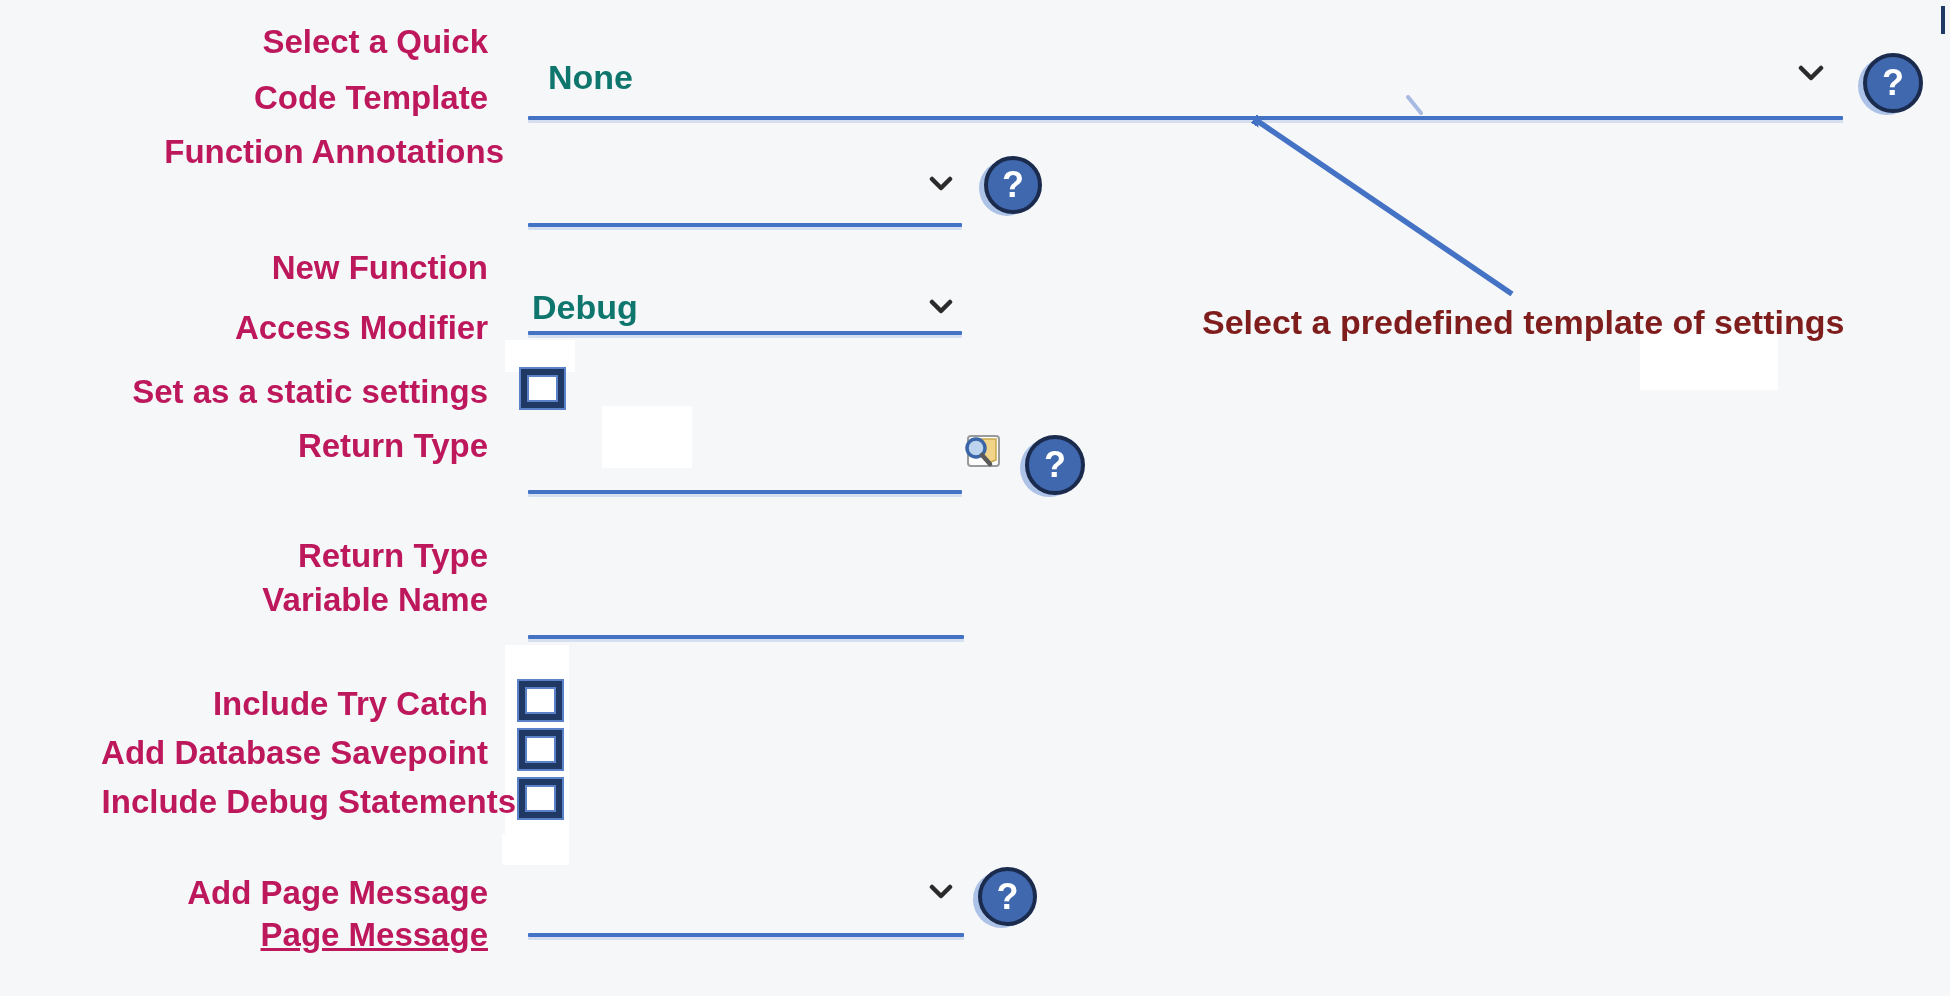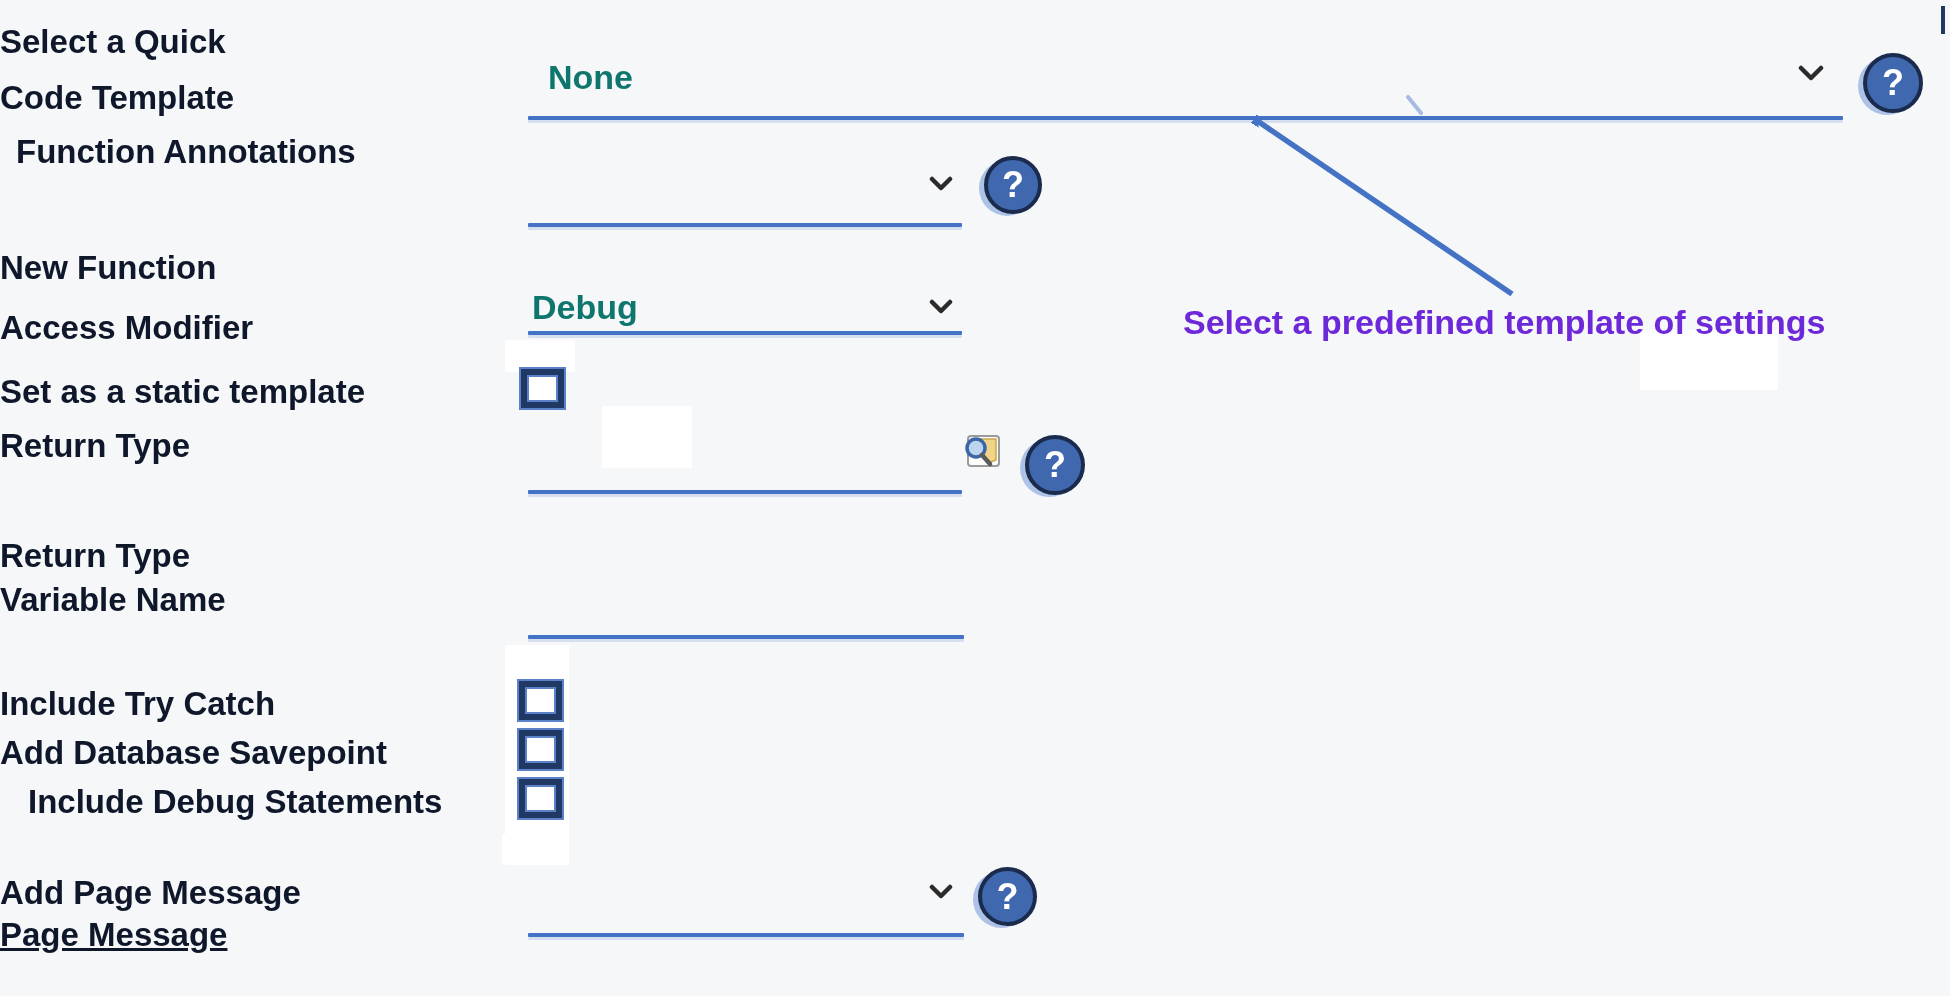--- a/index.html
+++ b/index.html
@@ -6,23 +6,23 @@
   .page{
     position:relative;
     width:1950px;height:996px;
     background:#f6f7f9;
     overflow:hidden;
     font-family:"Liberation Sans",sans-serif;
     color:#1b1b1b;
   }
   .lbl{
     position:absolute;left:0;width:488px;
-    text-align:left;
+    text-align:right;
     font-size:33px;font-weight:700;line-height:40px;
-    color:#0f172a;white-space:nowrap;
+    color:#be185d;white-space:nowrap;
   }
   .value{
     position:absolute;
     font-size:34px;font-weight:700;color:#0f766e;white-space:nowrap;
   }
   .uline{
     position:absolute;height:4px;background:#4472c4;border-radius:1px;
     box-shadow:0 3px 0 rgba(68,114,196,0.18);
   }
   .field{position:absolute;background:transparent;}
@@ -39,21 +39,21 @@
   .checkbox{
     position:absolute;width:47px;height:43px;
     border:2px solid #5b82c8;background:#ffffff;box-sizing:border-box;
     cursor:pointer;
   }
   .cb-mid{width:100%;height:100%;border:6px solid #1f3864;box-sizing:border-box;}
   .cb-core{width:100%;height:100%;border:2px solid #5b82c8;box-sizing:border-box;background:#ffffff;}
   .patch{position:absolute;background:#ffffff;}
   .annotation-text{
     position:absolute;
-    font-size:34px;font-weight:700;color:#6d28d9;white-space:nowrap;
+    font-size:34px;font-weight:700;color:#7f1d1d;white-space:nowrap;margin-left:19px;
   }
   .corner-tick{position:absolute;background:#1f3864;}
   svg.overlay{position:absolute;left:0;top:0;pointer-events:none;}
 </style>
 </head>
 <body>
 
 <div class="page">
 
   <div class="patch" style="left:505px;top:340px;width:70px;height:32px;"></div>
@@ -86,21 +86,21 @@
   <div class="lbl" style="top:248px;">New Function</div>
   <div class="lbl" style="top:308px;">Access Modifier</div>
   <div class="field" style="left:528px;top:280px;width:434px;height:54px;cursor:pointer;">
     <span class="value" style="left:4px;top:8px;">Debug</span>
   </div>
   <div class="uline" style="left:528px;top:331px;width:434px;"></div>
   <svg class="chev" style="left:929px;top:298px;cursor:pointer;" width="24" height="17" viewBox="0 0 24 17">
     <polyline points="3,4 12,13 21,4" fill="none" stroke="#2b2b2b" stroke-width="4.5" stroke-linecap="round" stroke-linejoin="round"></polyline>
   </svg>
 
-  <div class="lbl" style="top:372px;">Set as a static template</div>
+  <div class="lbl" style="top:372px;">Set as a static settings</div>
   <div class="checkbox" style="left:519px;top:367px;">
     <div class="cb-mid">
         <div class="cb-core"></div>
       </div>
   </div>
 
   <div class="lbl" style="top:426px;">Return Type</div>
   <div class="field" style="left:528px;top:430px;width:434px;height:62px;cursor:text;"></div>
   <div class="uline" style="left:528px;top:490px;width:434px;"></div>
   <svg style="position:absolute;left:961px;top:434px;cursor:pointer;" width="40" height="34" viewBox="0 0 40 34">

